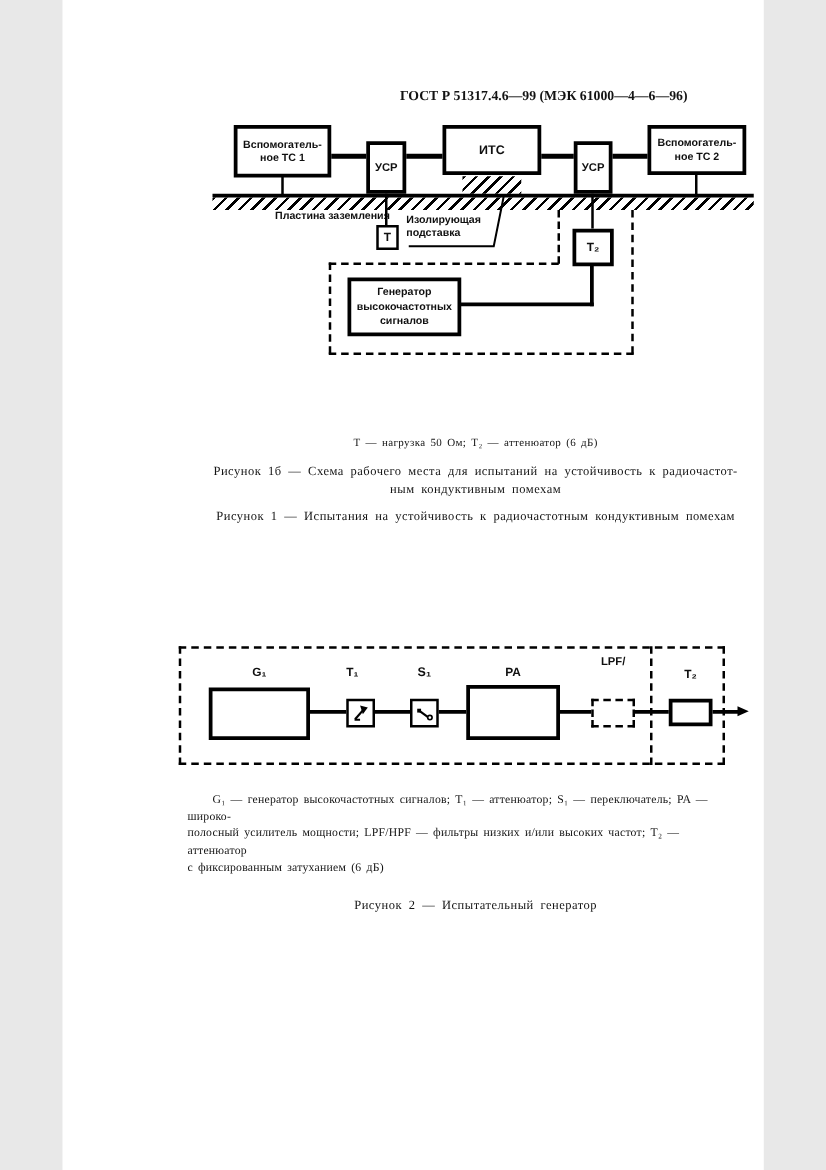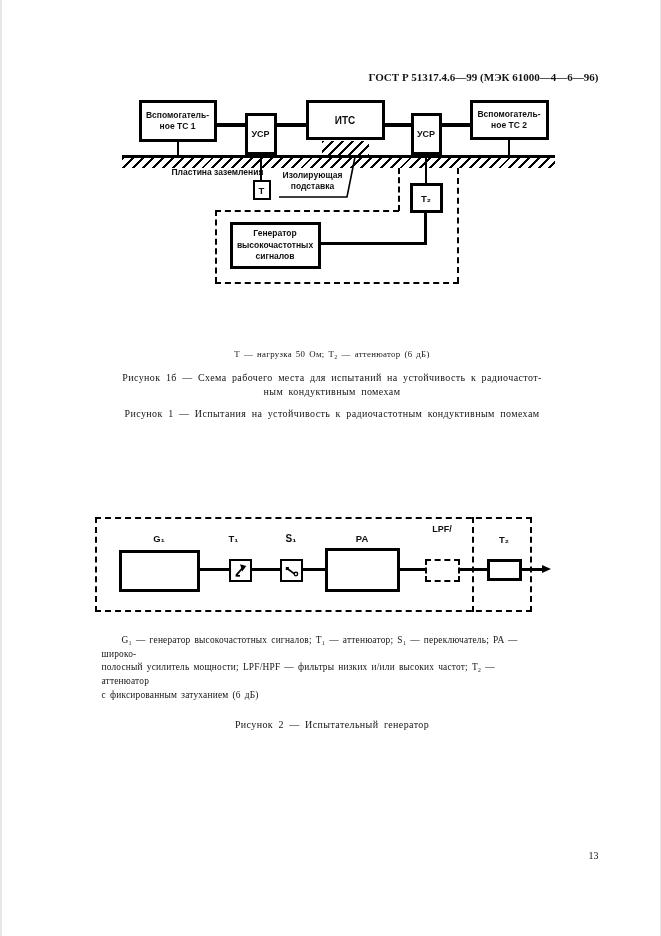--- a/index.html
+++ b/index.html
@@ -1,16 +1,16 @@
 <!DOCTYPE html>
 <html><head>
 <meta charset="utf-8">
 <style>
   html,body{margin:0;padding:0;background:#e8e8e8;}
-  .page{position:relative;width:658px;height:936px;background:#ffffff;margin:0 auto;overflow:hidden;}
+  .page{position:relative;width:561px;height:936px;background:#ffffff;margin:0 auto;overflow:hidden;}
   .abs{position:absolute;}
   .serif{font-family:"Liberation Serif","DejaVu Serif",serif;color:#141414;}
   .slabel{font-family:"Liberation Sans","DejaVu Sans",sans-serif;font-weight:700;color:#101010;}
   .box{position:absolute;border:3px solid #000;background:#fff;box-sizing:border-box;
        display:flex;flex-direction:column;align-items:center;justify-content:center;
        text-align:center;}
   .box span{display:block;}
   .hline{position:absolute;background:#000;}
   .vline{position:absolute;background:#000;}
   .dash-v{position:absolute;border-left:2px dashed #000;}
@@ -62,21 +62,21 @@
 
   <div class="hline" style="left:120px;top:155px;width:433px;height:3px;"></div>
   <div class="hatch" style="left:120px;top:158px;width:433px;height:10px;"></div>
   <div class="abs slabel" style="left:122px;top:167px;font-size:8.5px;margin-left:48px;">Пластина заземления</div>
 
   <div class="vline" style="left:258px;top:155px;width:2px;height:25px;"></div>
   <div class="box slabel" style="left:251px;top:180px;width:18px;height:20px;border-width:2.5px;font-size:9.5px;">
     <span>Т</span>
   </div>
 
-  <div class="abs slabel" style="left:275px;top:170px;width:72px;font-size:8.5px;line-height:1.3;text-align:center;">
+  <div class="abs slabel" style="left:275px;top:170px;width:72px;font-size:8.5px;line-height:1.3;text-align:left;">
     <span style="display:block;">Изолирующая</span>
     <span style="display:block;">подставка</span>
   </div>
   <svg class="abs" style="left:273px;top:152px;" width="88" height="48" viewBox="0 0 88 48">
     <polyline points="4,45 72,45 80,5" fill="none" stroke="#000" stroke-width="1.6"></polyline>
   </svg>
 
   <div class="vline" style="left:423px;top:155px;width:2px;height:28px;"></div>
   <div class="box slabel" style="left:408px;top:183px;width:33px;height:30px;font-size:9.5px;">
     <span>Т₂</span>

